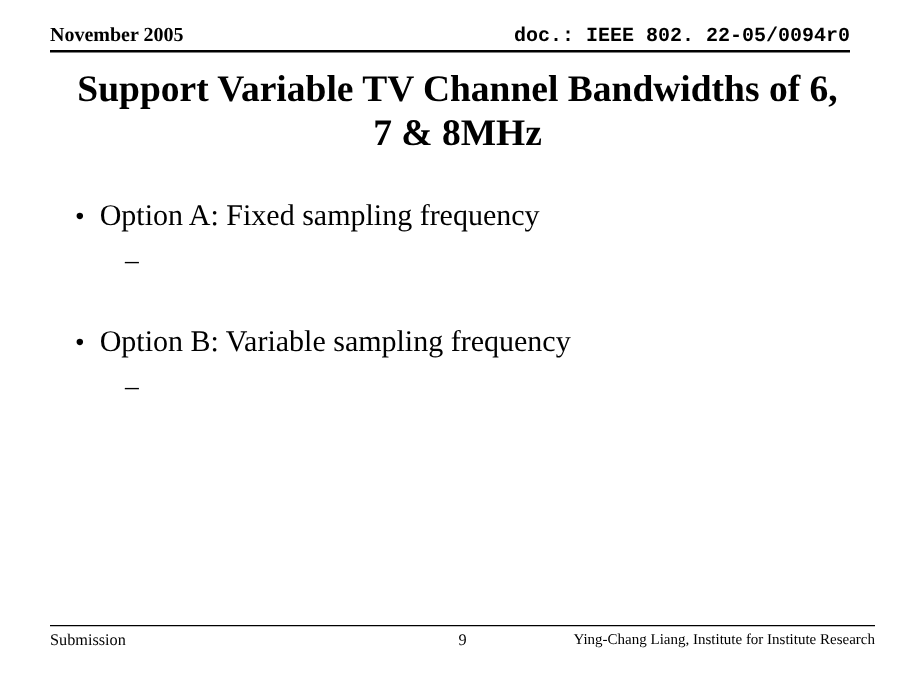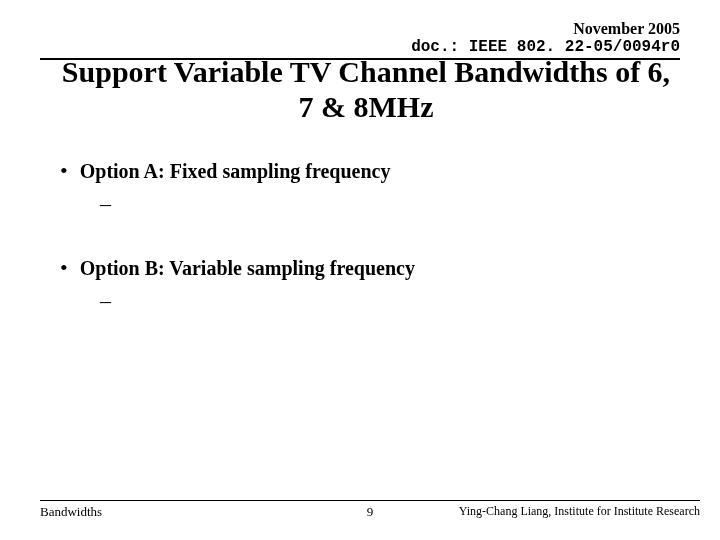--- a/index.html
+++ b/index.html
@@ -19,21 +19,20 @@
   .header {
     position: absolute;
     top: 20px;
     left: 40px;
     right: 40px;
     display: flex;
     justify-content: space-between;
     align-items: flex-end;
     border-bottom: 2px solid #000;
     padding-bottom: 2px;
-    flex-direction: column;
   }
   .header-left {
     font-weight: bold;
     font-size: 16px;
   }
   .header-right {
     font-weight: bold;
     font-size: 16px;
     font-family: Liberation Mono, monospace;
   }
@@ -57,22 +56,22 @@
     display: flex;
     align-items: baseline;
     margin-bottom: 8px;
   }
   .bullet {
     font-size: 22px;
     margin-right: 12px;
     line-height: 1;
   }
   .bullet-text {
-    font-weight: bold;
-    font-size: 20px;
+    font-weight: normal;
+    font-size: 24px;
   }
   .sub-row {
     display: flex;
     align-items: baseline;
     margin-left: 40px;
     margin-bottom: 40px;
   }
   .dash {
     font-size: 22px;
     margin-right: 10px;
@@ -130,16 +129,16 @@
     <span class="bullet">•</span>
     <span class="bullet-text">Option B: Variable sampling frequency</span>
   </div>
   <div class="sub-row">
     <span class="dash">–</span>
   </div>
 
 </div>
 
 <div class="footer">
-  <div class="footer-left">Bandwidths</div>
+  <div class="footer-left">Submission</div>
   <div class="footer-center">9</div>
   <div class="footer-right">Ying-Chang Liang, Institute for Institute Research</div>
 </div>
 
 </body></html>

